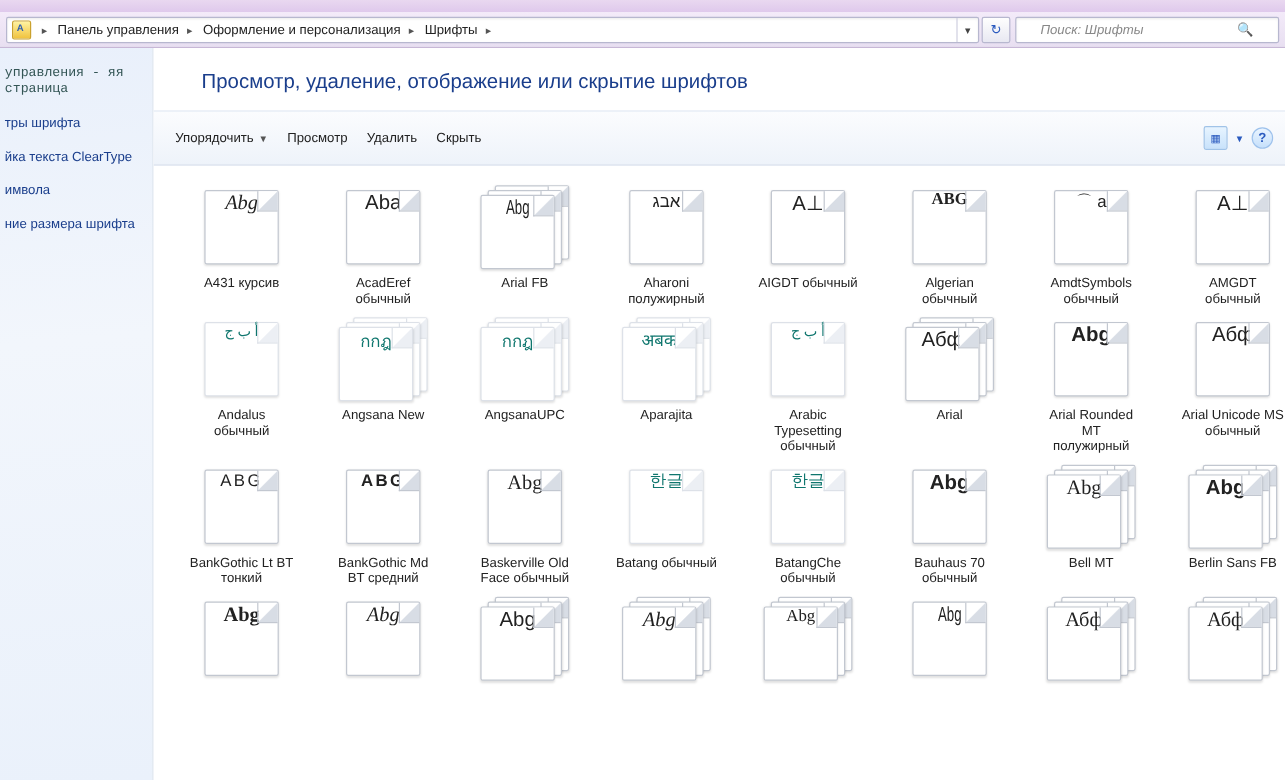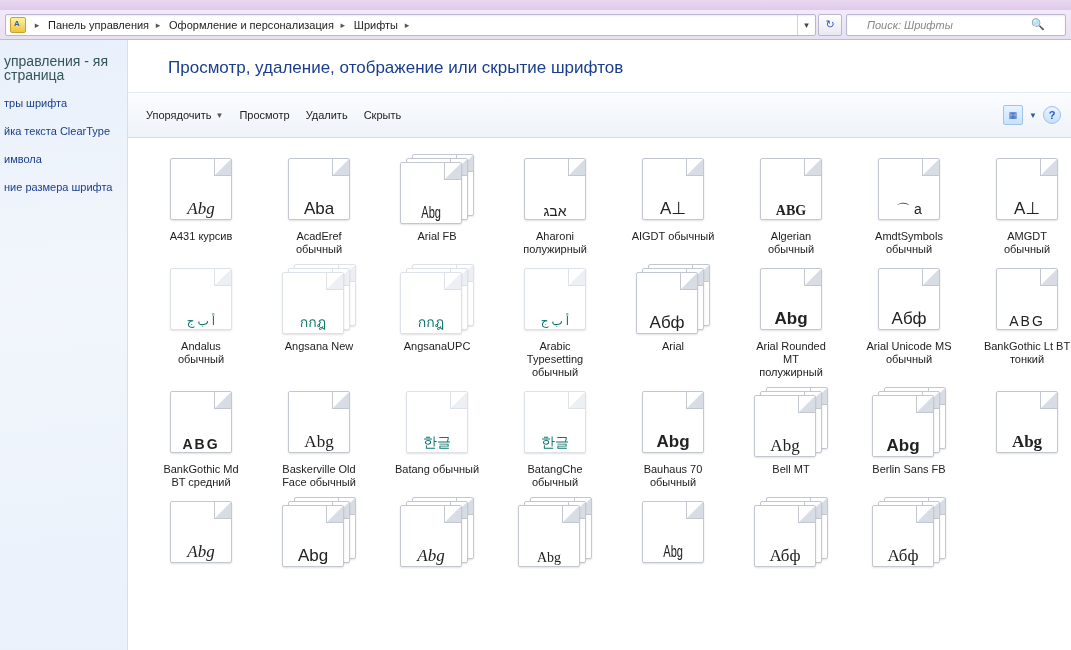--- a/index.html
+++ b/index.html
@@ -69,21 +69,21 @@
 
   
   .layout{display:flex;height:calc(100% - 40px);}
   .side{
     width:128px; min-width:128px;
     background:linear-gradient(175deg,#e9f0fb,#f2f6fc 40%,#eaf1fb);
     border-right:1px solid #d6dfec;
     padding:14px 8px 8px 4px;
     color:#1a3e8c;
   }
-  .side-heading{color:#355; font-size:14px; line-height:14px;}
+  .side-heading{color:#355; font-size:11px; line-height:14px;font-family:Liberation Mono, monospace;}
   .side-link{color:#1a3e8c;display:block;margin-top:14px;line-height:14px;cursor:pointer;}
   .main{
     flex:1;display:flex;flex-direction:column;background:#fff;overflow:hidden;
   }
   .page-title{
     color:#1a3e8c;font-size:17px;padding:18px 0 14px 40px;font-weight:400;
   }
 
   
   .toolbar{
@@ -114,21 +114,21 @@
     width:114px;padding-top:6px;
   }
   .thumb{
     position:relative;width:74px;height:70px;margin-bottom:6px;
   }
   .page{
     position:absolute;width:62px;height:62px;background:#fff;
     border:1px solid #c2c7d0;border-radius:2px;
     box-shadow:0 1px 2px rgba(0,0,0,.12);
     bottom:0;left:0;
-    display:flex;align-items:flex-end;justify-content:center;
+    display:flex;align-items:flex-start;justify-content:center;
     color:#222;font-size:17px;
   }
   .page::before{
     content:"";position:absolute;top:0;right:0;width:16px;height:16px;
     background:linear-gradient(135deg,#fff 48%, #d8dde5 52%);
     border-left:1px solid #c2c7d0;border-bottom:1px solid #c2c7d0;
   }
   .thumb.stack .page.p2{left:6px;bottom:4px;z-index:2;}
   .thumb.stack .page.p3{left:12px;bottom:8px;z-index:1;}
   .thumb.stack .page.p1{z-index:3;}
@@ -307,20 +307,30 @@
             <div class="thumb stack">
               <div class="page p3"></div>
               <div class="page p2"></div>
               <div class="page p1">
                 <span class="sample serif small">กกฎ</span>
               </div>
             </div>
             <div class="font-label">AngsanaUPC</div>
           </div>
           <div class="font-cell dim">
+            <div class="thumb stack">
+              <div class="page p3"></div>
+              <div class="page p2"></div>
+              <div class="page p1">
+                <span class="sample serif small">अबक</span>
+              </div>
+            </div>
+            <div class="font-label">Aparajita</div>
+          </div>
+          <div class="font-cell dim">
             <div class="thumb">
               <div class="page p1">
                 <span class="sample serif tiny">أ ب ج</span>
               </div>
             </div>
             <div class="font-label">Arabic
 Typesetting
 обычный</div>
           </div>
           <div class="font-cell">

